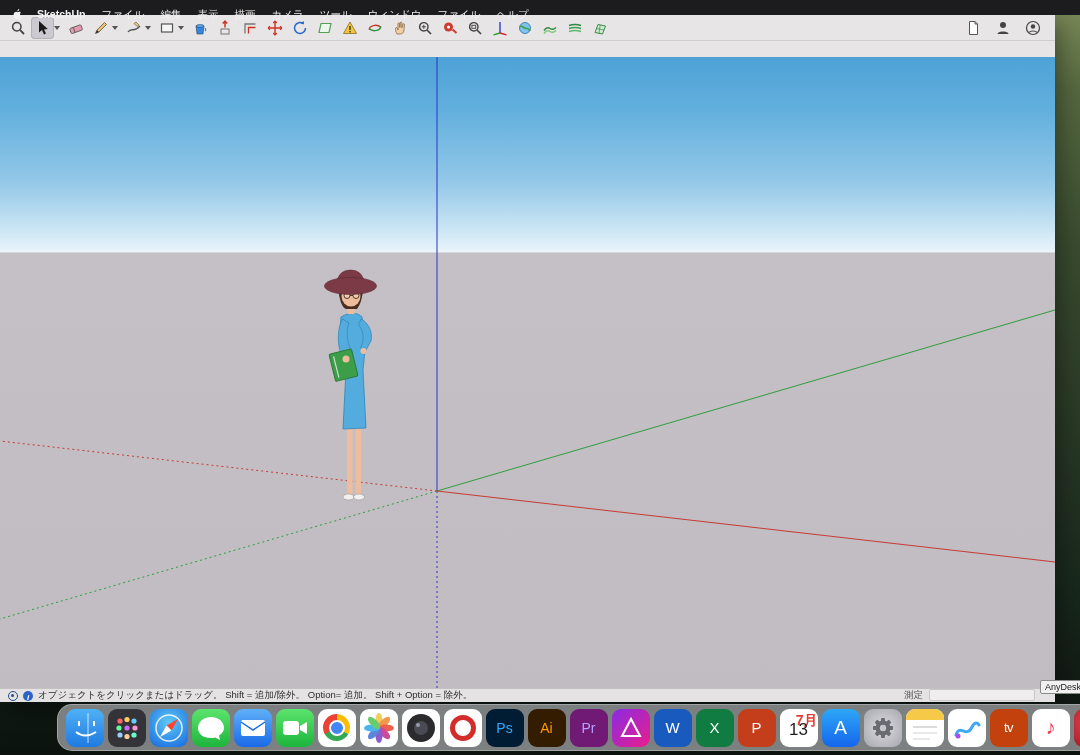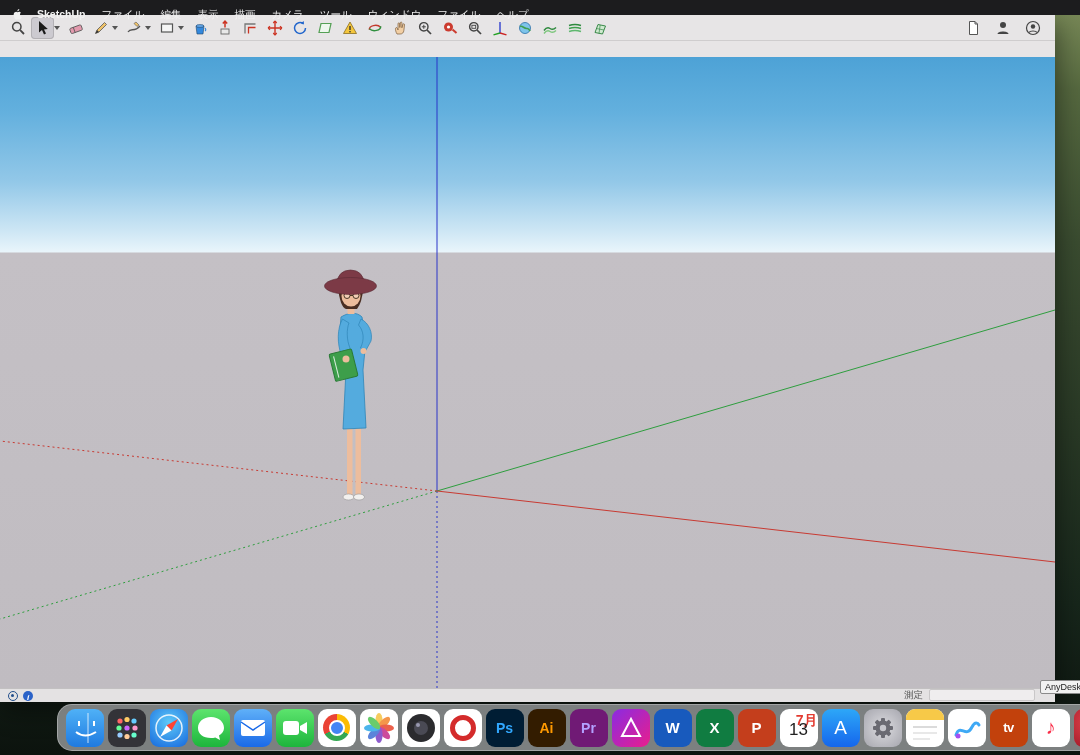--- a/index.html
+++ b/index.html
@@ -52,21 +52,21 @@
   .measure-box{width:104px;height:10px;background:#efedee;border:1px solid #c9c7c8;border-radius:2px}
   
   .anydesk-tip{position:absolute;left:1040px;top:680px;z-index:70;background:#f1f1f1;border:1px solid #8a8a8a;
     font-size:9px;color:#222;padding:1px 4px;border-radius:2px;white-space:nowrap}
   
   .dock{position:absolute;left:57px;top:704px;height:47px;display:flex;align-items:center;gap:1px;padding:3px 6px;
     background:rgba(235,235,242,.5);border:1px solid rgba(255,255,255,.3);border-radius:15px;z-index:40;box-sizing:border-box}
   .dock-item{width:41px;height:41px;position:relative;flex:none;display:flex;align-items:center;justify-content:center}
   .di{width:38px;height:38px;border-radius:9px;overflow:hidden;display:flex;align-items:center;justify-content:center;position:relative}
   .di svg{width:38px;height:38px;display:block}
-  .di-text{position:absolute;inset:0;display:flex;align-items:center;justify-content:center;font-weight:700;font-size:15px;color:#fff}
+  .di-text{position:absolute;inset:0;display:flex;align-items:center;justify-content:center;font-weight:400;font-size:15px;color:#fff}
   
   .bg-finder{background:linear-gradient(180deg,#4fb1f7,#1f7ae0)}
   .bg-launchpad{background:#333338}
   .bg-safari{background:radial-gradient(circle at 50% 35%,#5ec9f8,#1668dd)}
   .bg-green{background:linear-gradient(180deg,#5ce46d,#1db53c)}
   .bg-mail{background:linear-gradient(180deg,#5fb0f8,#1a6ae8)}
   .bg-white{background:#ffffff}
   .bg-ps{background:#001d34}.t-ps{color:#31a8ff;font-size:14px}
   .bg-ai{background:#331c00}.t-ai{color:#ff9a00;font-size:14px}
   .bg-pr{background:#701a75}.t-pr{color:#b3a1ff;font-size:14px}
@@ -326,20 +326,21 @@
       <line x1="34" y1="30.5" x2="37" y2="30.5" stroke="#3a2a1a" stroke-width="0.9"></line>
 
       <path d="M20 20 Q22 5 34.5 5 Q47 5 49 20 Z" fill="#7c3a46" stroke="#5a2a34" stroke-width="0.6"></path>
       <ellipse cx="34.5" cy="21" rx="26" ry="8.5" fill="#7c3a46" stroke="#5a2a34" stroke-width="0.6"></ellipse>
     </svg>
   </div>
 
   <div class="statusbar">
     <span class="sb-icon geo"></span>
     <span class="sb-icon infoi"></span>
+    <span class="sb-hint">オブジェクトをクリックまたはドラッグ。 Shift = 追加/除外。 Option= 追加。 Shift + Option = 除外。</span>
     <span class="sb-right">
       <span class="measure-label">測定</span>
       <span class="measure-box"></span>
     </span>
   </div>
 </div>
 
 <div class="anydesk-tip">AnyDesk</div>
 
 <div class="dock">

